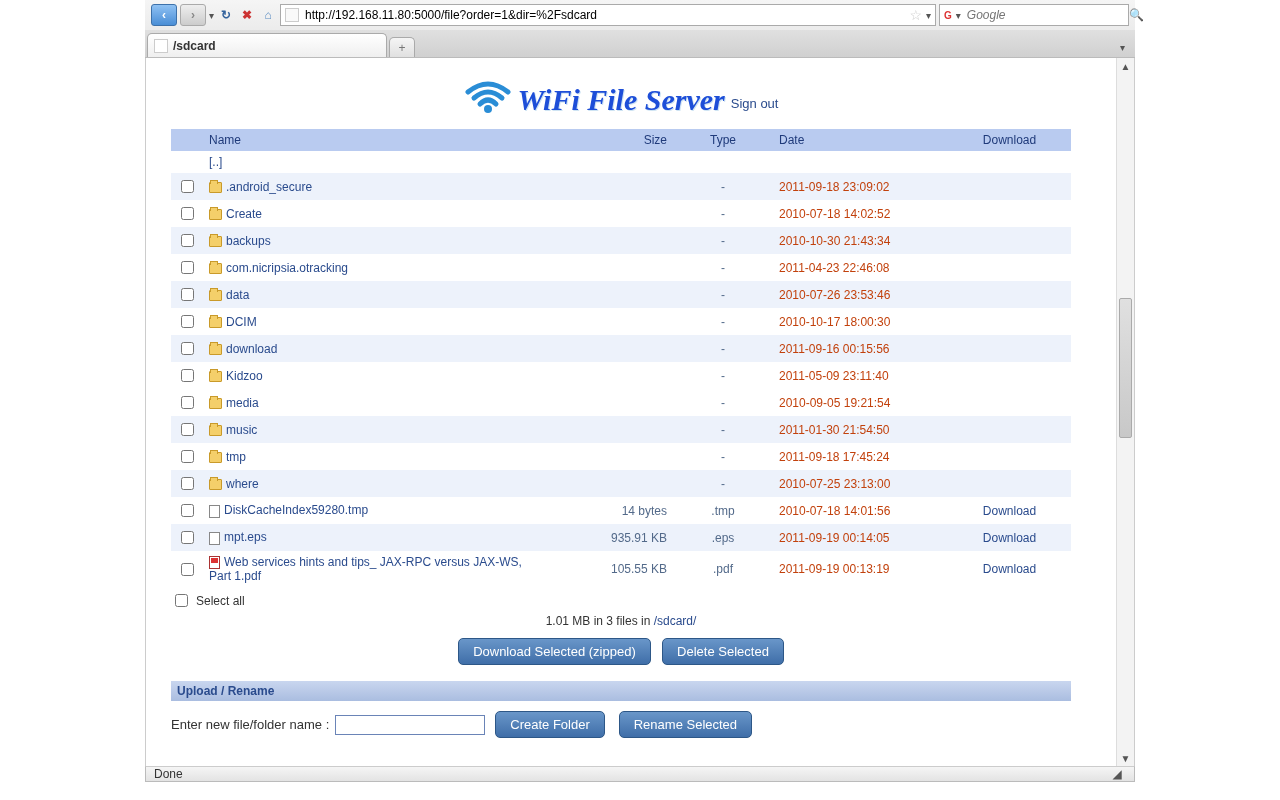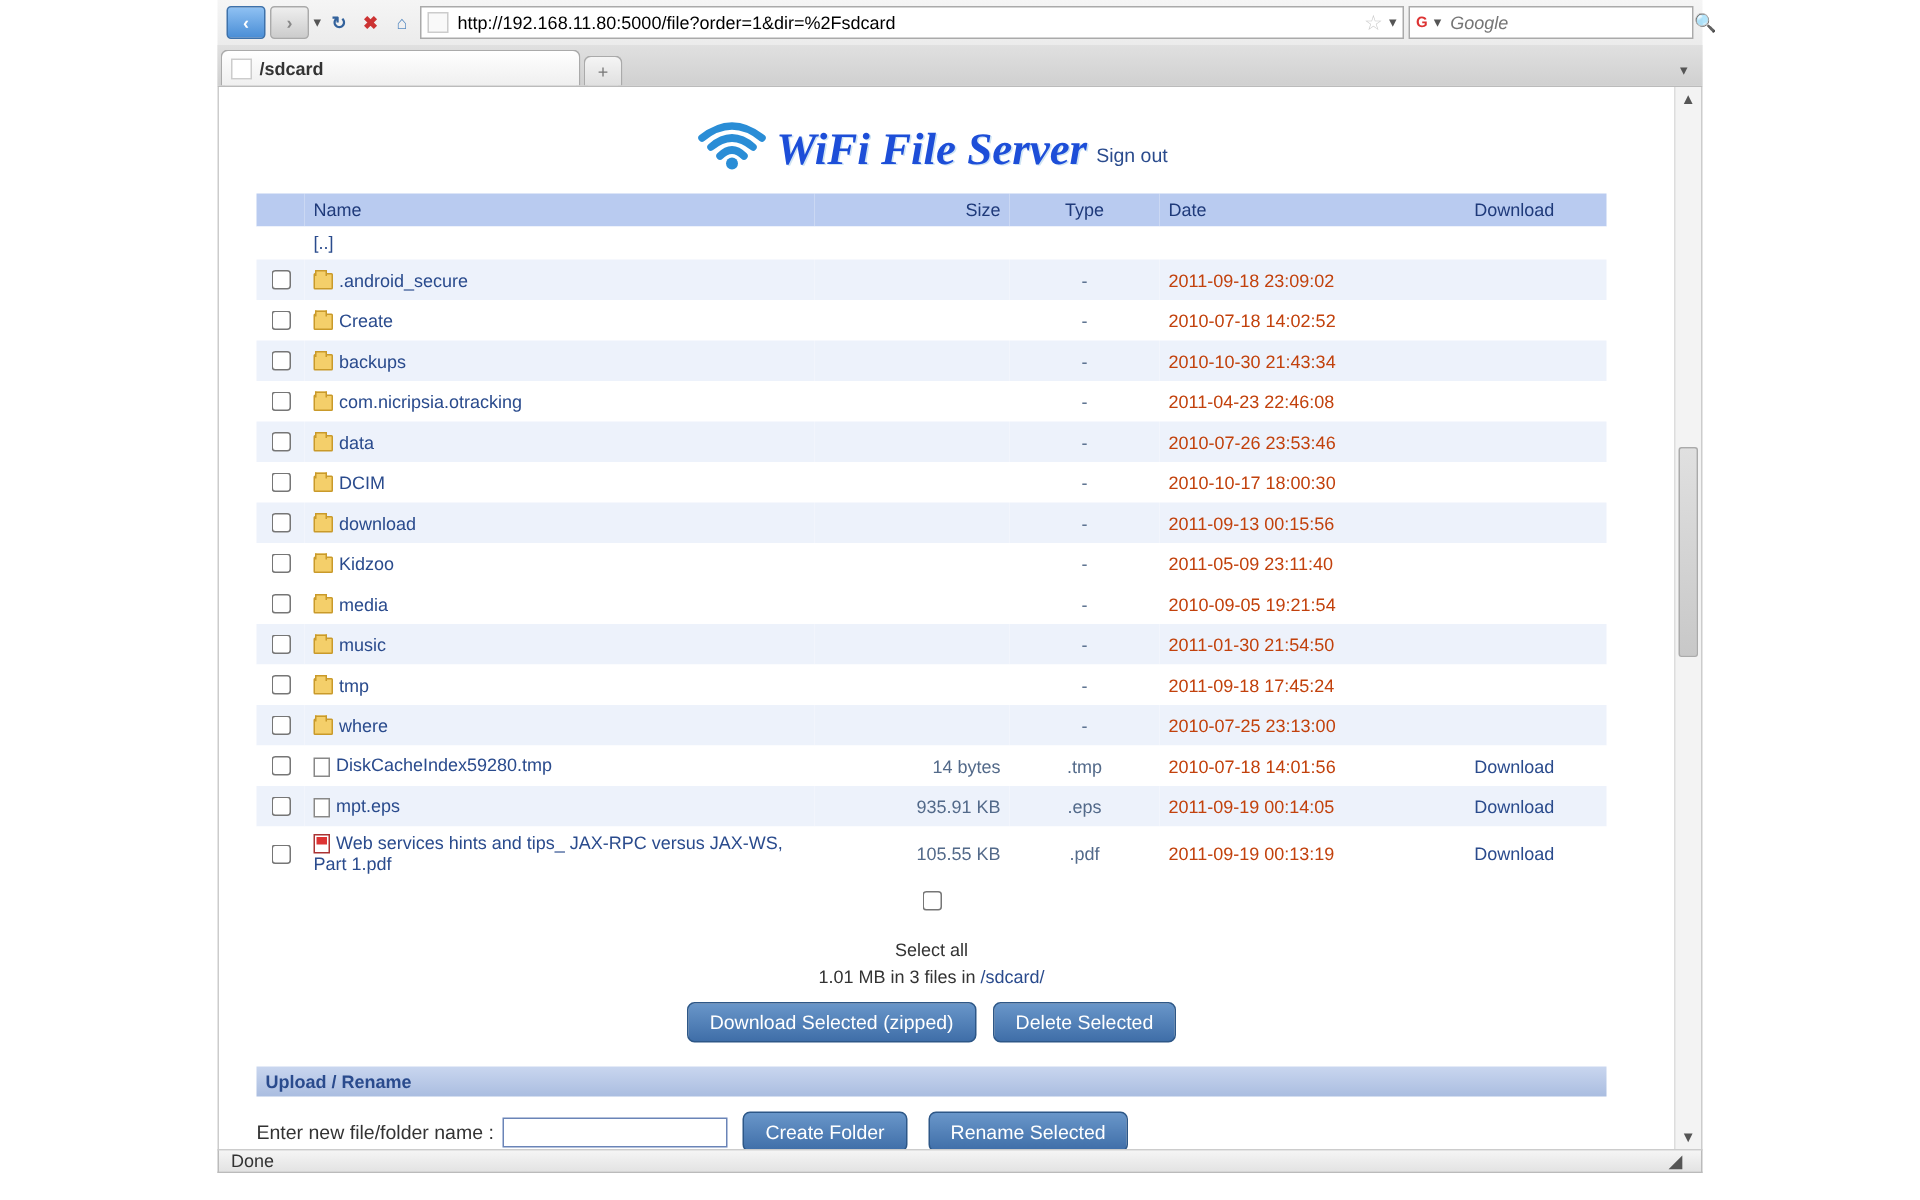--- a/index.html
+++ b/index.html
@@ -151,21 +151,21 @@
   .file-ico {
     display:inline-block;width:11px;height:13px;border:1px solid #888;background:#fff;
     vertical-align:middle;margin-right:4px;
   }
   .pdf-ico {
     display:inline-block;width:11px;height:13px;border:1px solid #a33;background:#fff;
     vertical-align:middle;margin-right:4px;position:relative;
   }
   .pdf-ico::after{content:'';position:absolute;top:1px;left:1px;right:1px;height:5px;background:#d33;}
   .link { color:#2a4b8d; cursor:pointer;}
-  .select-all-row { width:900px;margin:4px auto 0;display:flex;align-items:center;gap:16px;flex-direction:column;}
+  .select-all-row { width:900px;margin:4px auto 0;display:flex;align-items:center;gap:5px;}
   .select-all-row label { color:#333;}
   .summary { text-align:center;margin-top:4px;color:#333;}
   .summary .path{color:#2a4b8d;}
   .btn-row { text-align:center;margin-top:10px;}
   .btn {
     display:inline-block;padding:5px 14px;border-radius:5px;
     background:linear-gradient(#6996c9,#3f6ea8);
     border:1px solid #2d5787;color:#fff;font-size:13px;cursor:pointer;
     margin:0 4px;
   }
@@ -311,21 +311,21 @@
             <td class="size"></td>
             <td class="type">-</td>
             <td class="date">2010-10-17 18:00:30</td>
             <td class="dl"></td>
           </tr>
           <tr class="odd">
             <td class="chk"><input type="checkbox" style=""></td>
             <td class="name"><span class="folder-ico"></span><span class="link">download</span></td>
             <td class="size"></td>
             <td class="type">-</td>
-            <td class="date">2011-09-13 00:15:56</td>
+            <td class="date">2011-09-16 00:15:56</td>
             <td class="dl"></td>
           </tr>
           <tr class="even">
             <td class="chk"><input type="checkbox" style=""></td>
             <td class="name"><span class="folder-ico"></span><span class="link">Kidzoo</span></td>
             <td class="size"></td>
             <td class="type">-</td>
             <td class="date">2011-05-09 23:11:40</td>
             <td class="dl"></td>
           </tr>

